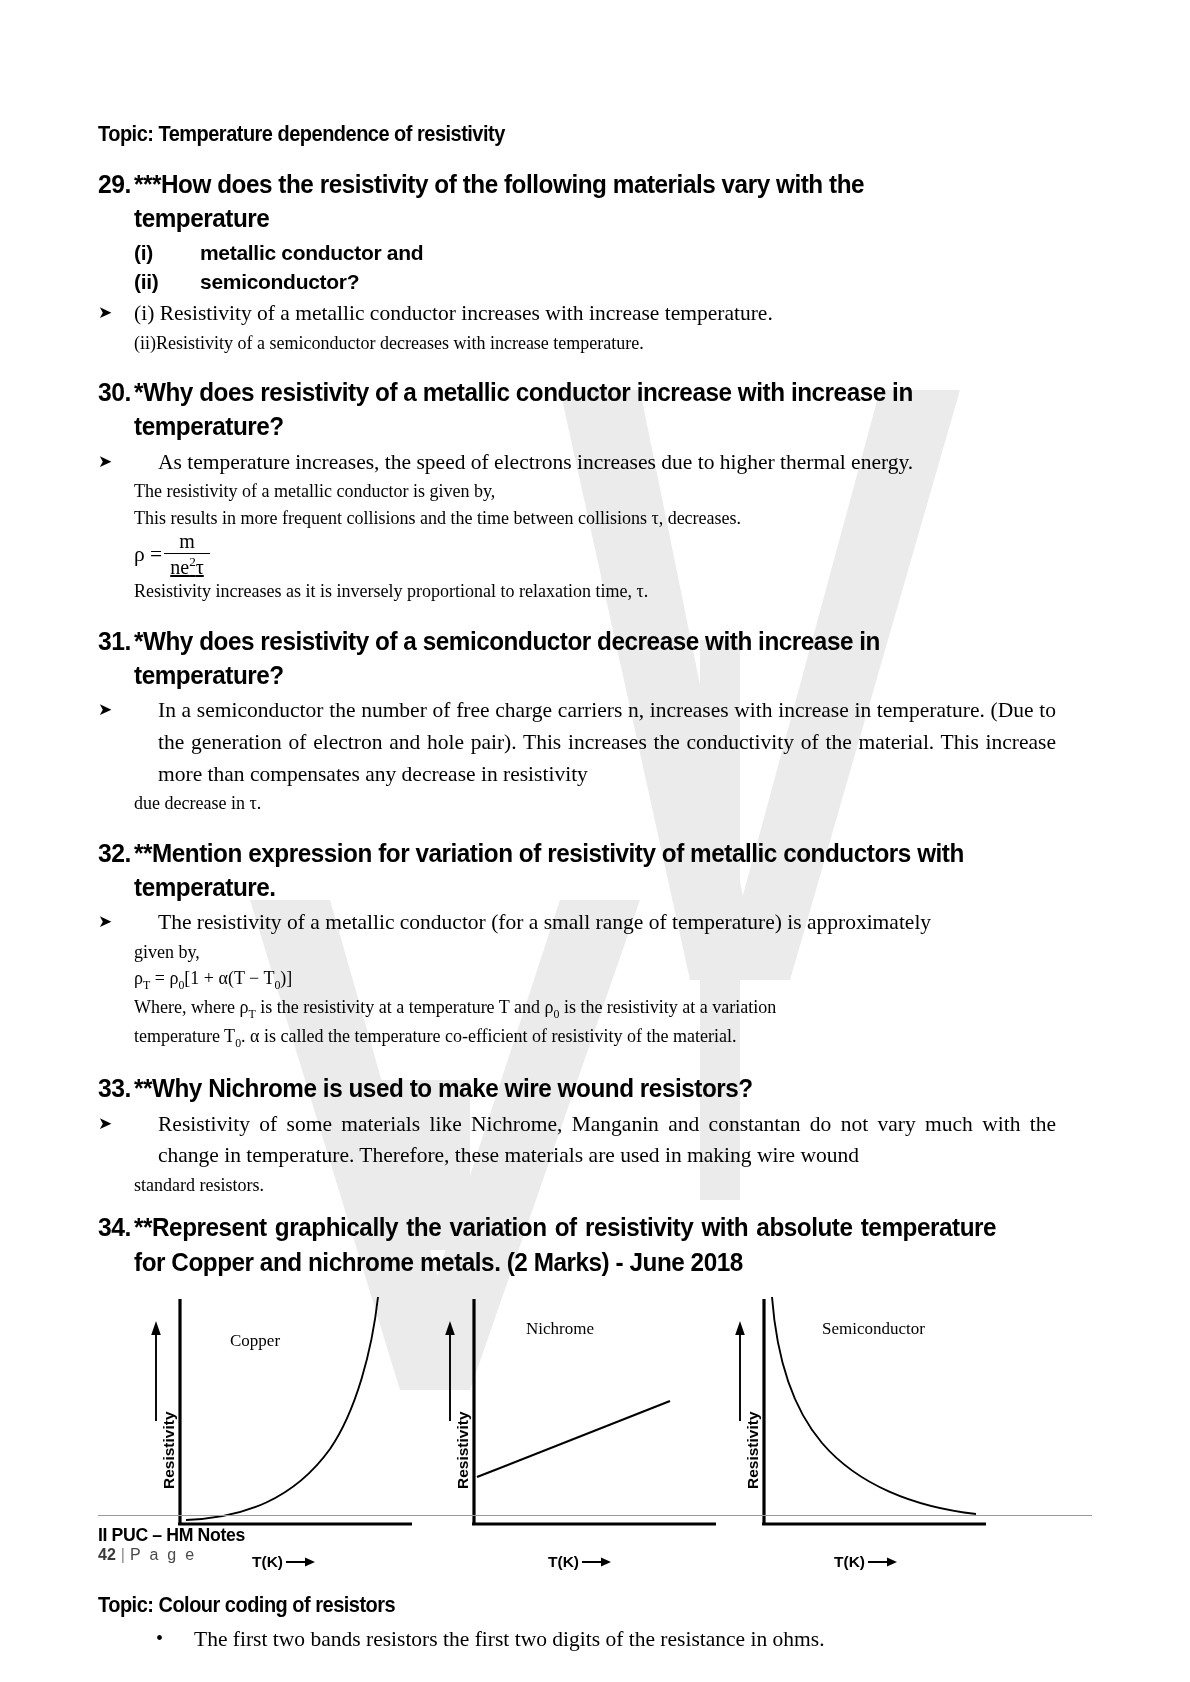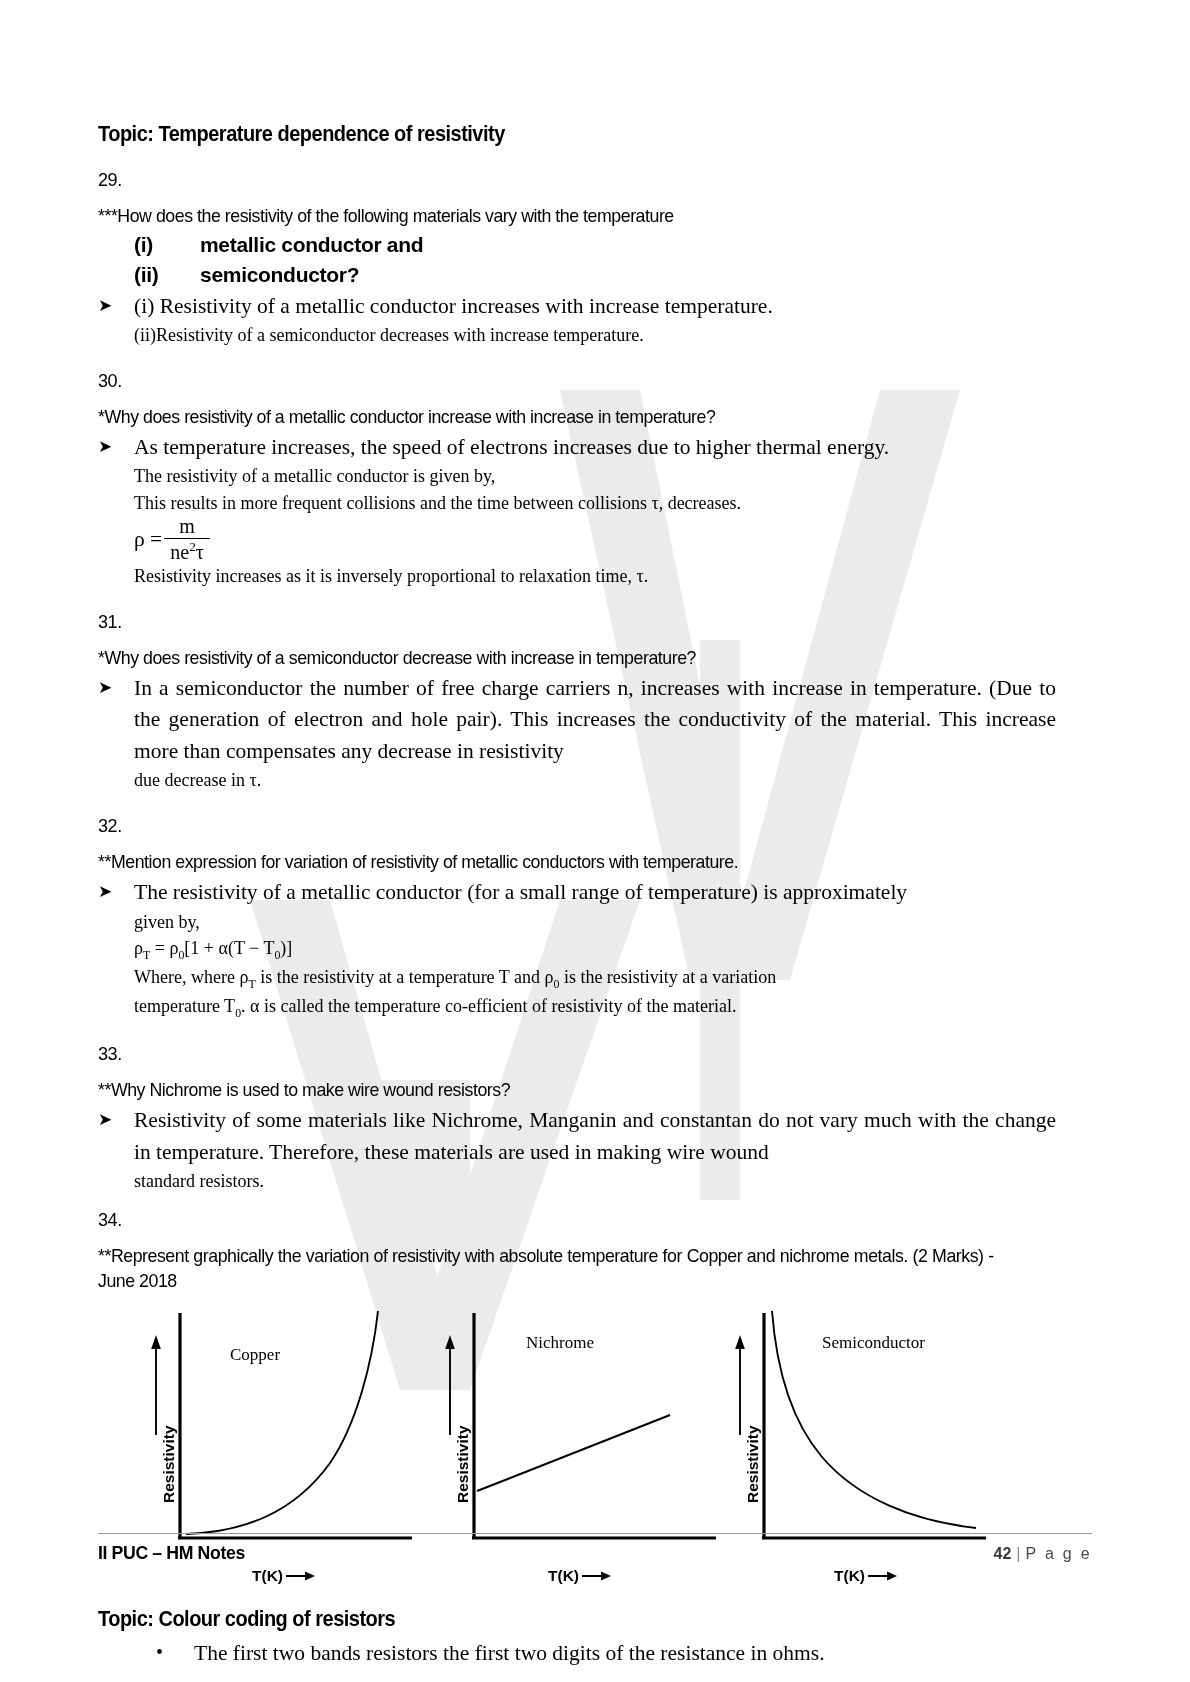--- a/index.html
+++ b/index.html
@@ -40,26 +40,25 @@
     font-size: 21.5px;
     letter-spacing: -0.55px;
     margin: 0 0 20px 0;
     transform: scaleX(0.93);
     transform-origin: left center;
   }
   .q {
     display: flex;
     align-items: flex-start;
     font-family: "Liberation Sans", sans-serif;
-    font-weight: normal;
-    font-size: 19px;
+    font-weight: bold;
+    font-size: 26px;
     letter-spacing: -0.5px;
     margin: 0 0 3px 0;
     line-height: 1.32;
-    flex-direction: column;
   }
   .q .qnum {
     flex: 0 0 36px;
     transform: scaleX(0.95);
     transform-origin: left center;
   }
   .q .qtext {
     flex: 1 1 auto;
     transform: scaleX(0.935);
     transform-origin: left center;
@@ -85,21 +84,21 @@
     font-size: 21.5px;
     line-height: 1.47;
   }
   .bullet-row .arrow {
     flex: 0 0 36px;
     font-size: 17px;
     line-height: 1.72;
     font-family: "DejaVu Sans", sans-serif;
   }
   .bullet-row .btext { flex: 1 1 auto; }
-  .btext.justify { text-align: justify; }
+  .btext.justify { text-align: justify; margin-left: 24px; }
 
   .cont {
     padding-left: 36px;
     font-size: 18px;
     line-height: 1.47;
   }
   .cont.justify { text-align: justify; }
 
   .dot-row {
     display: flex;
@@ -140,20 +139,21 @@
     line-height: 1.06;
   }
   .frac .num {
     padding: 0 6px 1px 6px;
     font-size: 20px;
   }
   .frac .den {
     border-top: 1.4px solid #000;
     padding: 1px 6px 0 6px;
     font-size: 20px;
+    text-decoration: underline;
   }
   sup.ex { font-size: 0.66em; vertical-align: super; }
   sub.sb { font-size: 0.66em; vertical-align: sub; }
 
   
   .graphs {
     position: relative;
     margin-top: 14px;
     height: 290px;
     width: 994px;
@@ -199,20 +199,21 @@
     position: absolute;
     left: 98px;
     right: 98px;
     bottom: 118px;
     border-top: 1.6px solid #9a9a9a;
     padding-top: 8px;
     display: flex;
     justify-content: space-between;
     align-items: baseline;
     z-index: 3;
+    flex-direction: column;
   }
   #footer .f-left {
     font-family: "Liberation Sans", sans-serif;
     font-weight: bold;
     font-size: 19px;
     letter-spacing: -0.4px;
     transform: scaleX(0.93);
     transform-origin: left center;
   }
   #footer .f-right {

